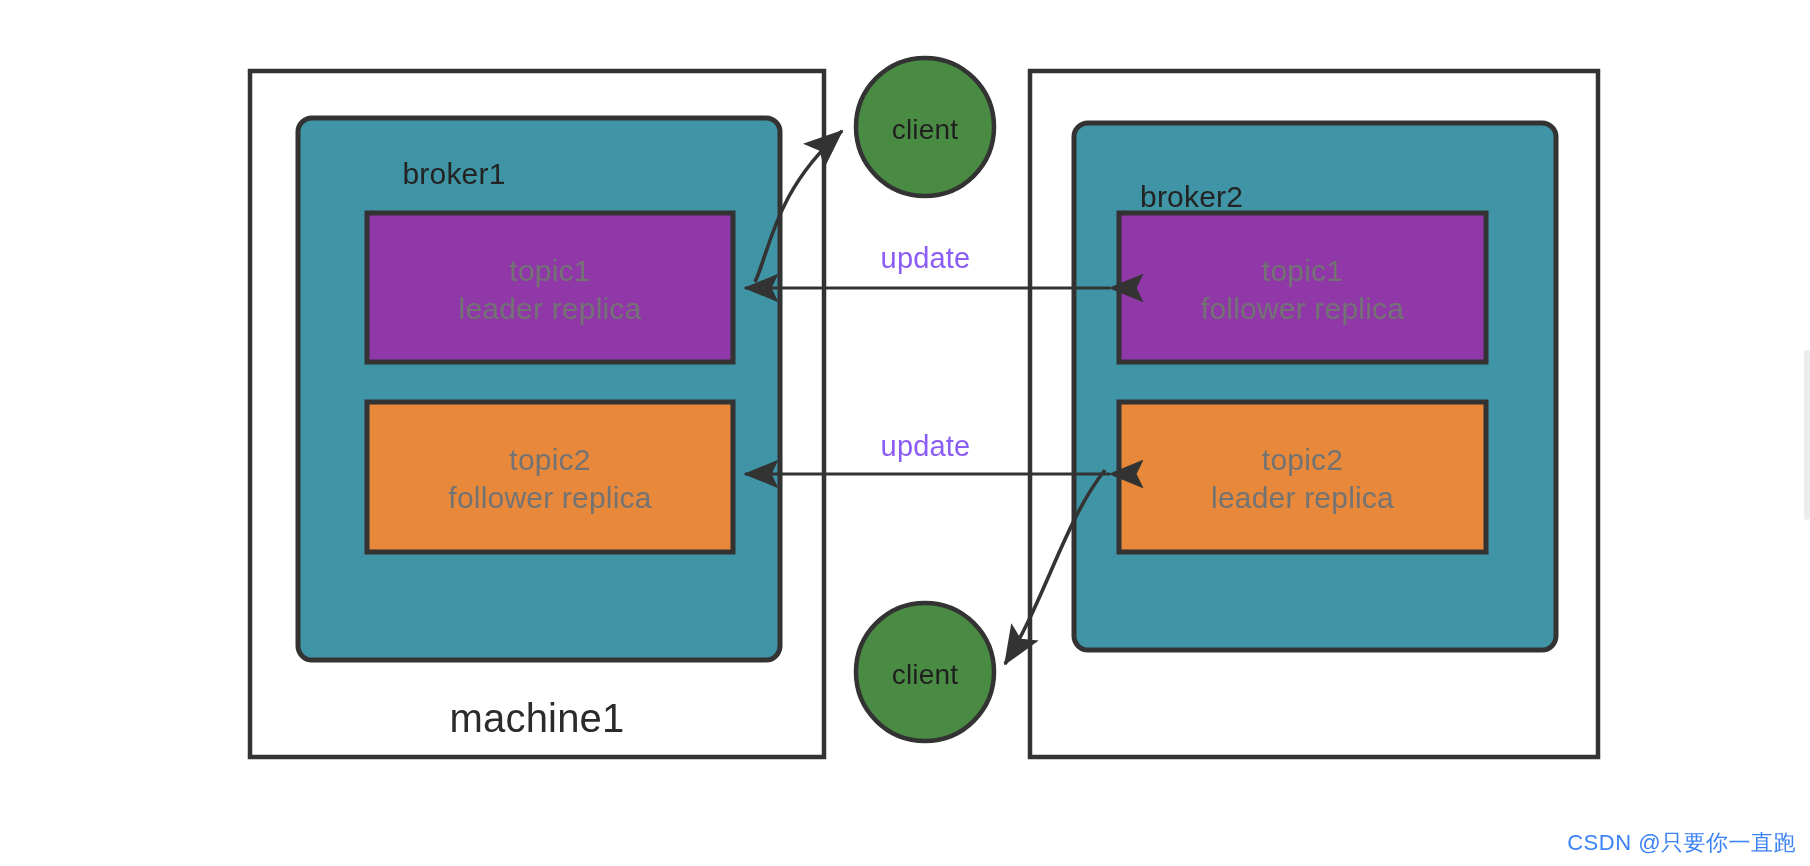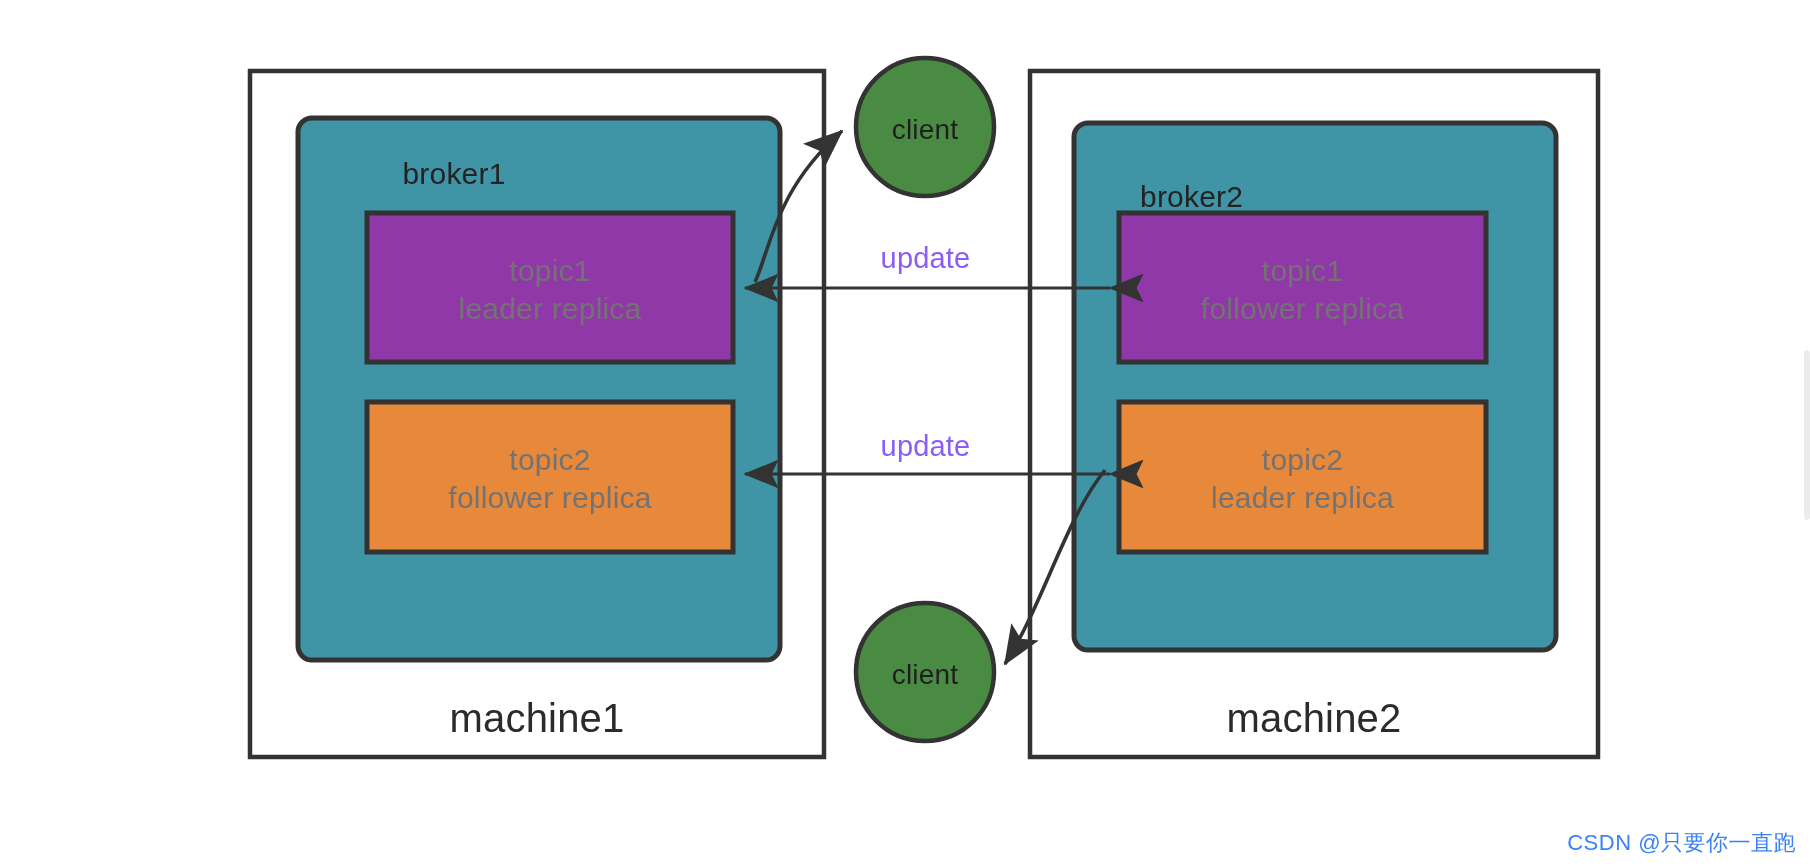--- a/index.html
+++ b/index.html
@@ -142,19 +142,18 @@
   <div class="node-text client-label" style="left:856px; top:112px; width:138px;">client</div>
 
   <div class="node-text client-label" style="left:856px; top:657px; width:138px;">client</div>
 
   <div class="node-text edge-label" style="left:848px; top:240px; width:155px;">update</div>
 
   <div class="node-text edge-label" style="left:848px; top:428px; width:155px;">update</div>
 
   <div class="node-text machine-label" style="left:250px; top:693px; width:574px;">machine1</div>
 
-  <div class="node-text machine-label" style="left:1030px; top:693px; width:568px;">machine2</div>
 
   <div class="edge-scroll-hint"></div>
 
   <div class="watermark">CSDN @只要你一直跑</div>
 
 </div>
 
 </body></html>

